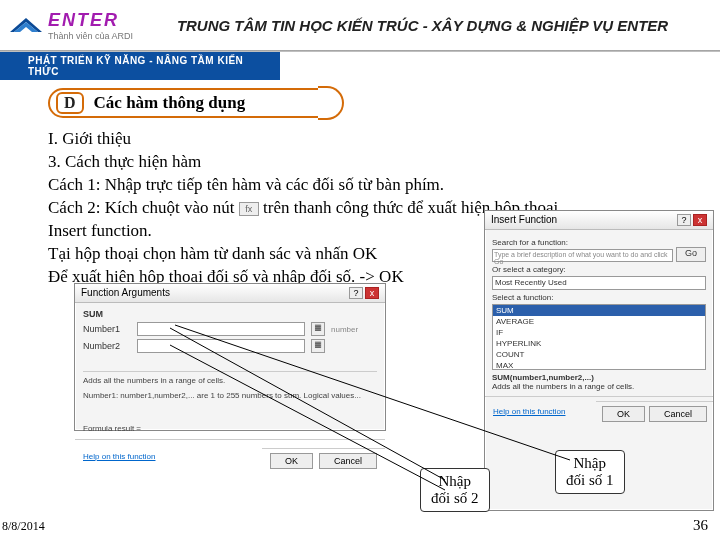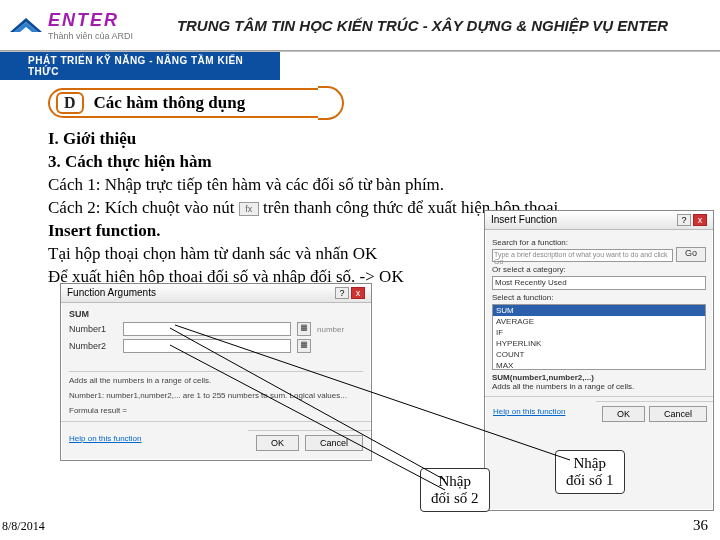--- a/index.html
+++ b/index.html
@@ -12,28 +12,28 @@
 .hdr-title{flex:1;text-align:center;font:bold italic 15px Arial;color:#222}
 .hdr-line{height:2px;background:linear-gradient(#999,#ccc)}
 .tagline{background:#0c4fa0;color:#fff;font:bold 10px Arial;padding:3px 28px;width:280px;letter-spacing:.5px}
 .content{padding:8px 30px 0 48px;position:relative}
 .section-hdr{display:flex;align-items:center;gap:10px;border:2px solid #d46b08;border-radius:18px;padding:2px 18px 2px 6px;width:288px;position:relative}
 .section-hdr::after{content:"";position:absolute;right:-10px;top:50%;transform:translateY(-50%);width:24px;height:30px;border:2px solid #d46b08;border-left:none;border-radius:0 18px 18px 0;background:#fff}
 .badge{border:2px solid #d46b08;border-radius:6px;padding:0 6px;font:bold 16px "Times New Roman";color:#222}
 .sec-title{font:bold 17px "Times New Roman";}
 .body-txt{margin-top:10px;font-size:17px;line-height:1.35}
 .body-txt p{margin:0}
-.body-txt b{font-weight:bold}
+.body-txt b{font-weight:normal}
 .fx-btn{display:inline-block;width:20px;height:14px;background:#eee;border:1px solid #999;font:9px Arial;text-align:center;line-height:12px;vertical-align:middle;color:#666}
 .dlg{position:absolute;background:#f4f4f4;border:1px solid #888;font:10px Arial;box-shadow:0 0 0 1px #fff inset}
 .dlg-title{background:linear-gradient(#fff,#e6e6e6);border-bottom:1px solid #bbb;padding:3px 6px;display:flex;justify-content:space-between;font-size:10px}
 .dlg-close{display:flex;gap:2px}
 .dlg-close span{width:14px;height:12px;border:1px solid #999;background:#eee;font:9px Arial;text-align:center;line-height:10px}
 .dlg-close .x{background:#c33;color:#fff;border-color:#a22}
-.dlg1{left:60px;top:283px;width:312px;height:178px}
+.dlg1{left:74px;top:283px;width:312px;height:148px}
 .dlg1-body{padding:6px 8px;font-size:9px;color:#333}
 .dlg1-row{display:flex;align-items:center;margin:3px 0;gap:6px}
 .dlg1-row label{width:48px}
 .dlg1-row .inp{flex:1;height:14px;border:1px solid #999;background:#fff}
 .dlg1-row .ref{width:14px;height:14px;border:1px solid #999;background:#eee;font-size:8px;text-align:center}
 .dlg1-row .hint{width:46px;color:#888;font-size:8px}
 .dlg1-desc{margin-top:18px;border-top:1px solid #ccc;padding-top:4px;font-size:8px;color:#444}
 .dlg1-btns{display:flex;gap:6px;justify-content:flex-end;padding:4px 8px;border-top:1px solid #ccc;margin-top:8px}
 .btn{border:1px solid #999;background:#eee;padding:2px 14px;font:9px Arial}
 .dlg1-link{color:#06c;text-decoration:underline;font-size:8px;padding:2px 8px}
@@ -110,21 +110,21 @@
     </div>
     <div class="dlg1-row">
       <label>Number2</label>
       <div class="inp"></div>
       <div class="ref">▦</div>
       <div class="hint"></div>
     </div>
     <div class="dlg1-desc">
       <div>Adds all the numbers in a range of cells.</div>
       <div style="margin-top:6px">Number1: number1,number2,... are 1 to 255 numbers to sum. Logical values...</div>
-      <div style="margin-top:6px">Formula result =</div>
+      <div style="margin-top:24px">Formula result =</div>
     </div>
   </div>
   <div style="display:flex;justify-content:space-between;align-items:center;border-top:1px solid #ccc">
     <span class="dlg1-link">Help on this function</span>
     <div class="dlg1-btns">
       <div class="btn">OK</div>
       <div class="btn">Cancel</div>
     </div>
   </div>
 </div>

